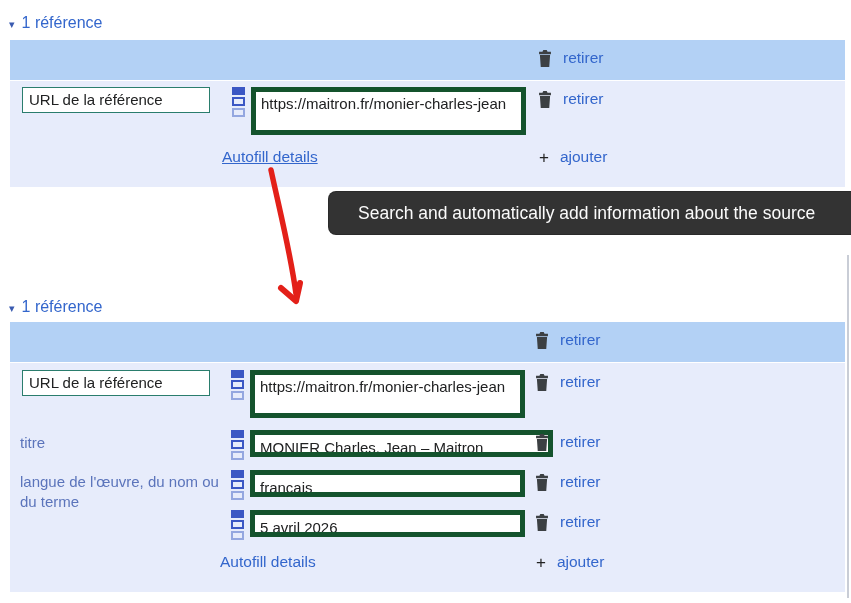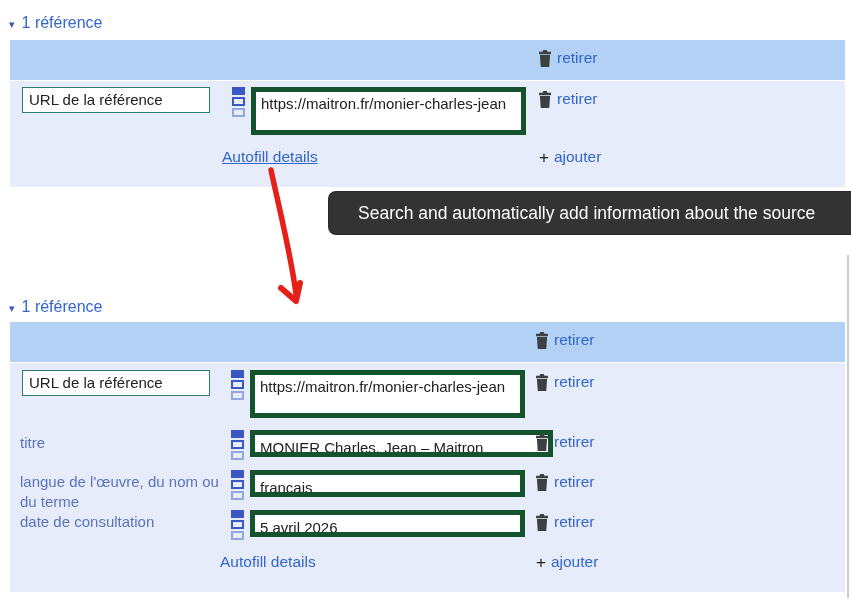--- a/index.html
+++ b/index.html
@@ -9,21 +9,21 @@
   }
   .abs{position:absolute;}
   
   .ref-title{display:flex;align-items:center;gap:7px;font-size:16px;}
   .tri{color:#3a5bb0;font-size:11px;line-height:1;transform:translateY(1px);cursor:pointer;}
   .ref-title a{color:#3366cc;text-decoration:none;cursor:pointer;}
   
   .bar{background:#b3d1f5;}
   .panel-body{background:#e7ecfb;}
   
-  .action{display:flex;align-items:center;gap:5px;cursor:pointer;}
+  .action{display:flex;align-items:center;gap:11px;cursor:pointer;}
   .action .lnk{color:#3366cc;font-size:15.5px;text-decoration:none;}
   .plus{color:#222;font-size:17px;font-weight:500;line-height:1;}
   .trash{display:block;}
   
   .prop-input{
     background:#fff;border:1.5px solid #2a7d6d;box-sizing:border-box;
     height:26px;line-height:23px;padding:0 6px;color:#202122;font-size:15px;white-space:nowrap;overflow:hidden;
   }
   .val-input{
     background:#fff;border:5px solid #14532d;box-sizing:border-box;
@@ -154,21 +154,20 @@
       <i class="s3"></i>
   </span>
   <div class="abs val-input one-line" style="left:250px;top:470px;width:275px;">français</div>
   <div class="abs action" style="left:535px;top:473px;">
     <svg class="trash" width="14" height="17" viewBox="0 0 16 20">
         <path fill="#3c4043" d="M6 0h4l1 2h4v3H1V2h4zM2 6h12l-1 14H3z"></path>
       </svg>
     <span class="lnk">retirer</span>
   </div>
 
-  <a class="abs prop-label" style="left:20px;top:512px;">date de consultation</a>
   <span class="abs snak" style="left:231px;top:510px;">
     <i class="s1"></i>
       <i class="s2"></i>
       <i class="s3"></i>
   </span>
   <div class="abs val-input one-line" style="left:250px;top:510px;width:275px;">5 avril 2026</div>
   <div class="abs action" style="left:535px;top:513px;">
     <svg class="trash" width="14" height="17" viewBox="0 0 16 20">
         <path fill="#3c4043" d="M6 0h4l1 2h4v3H1V2h4zM2 6h12l-1 14H3z"></path>
       </svg>

